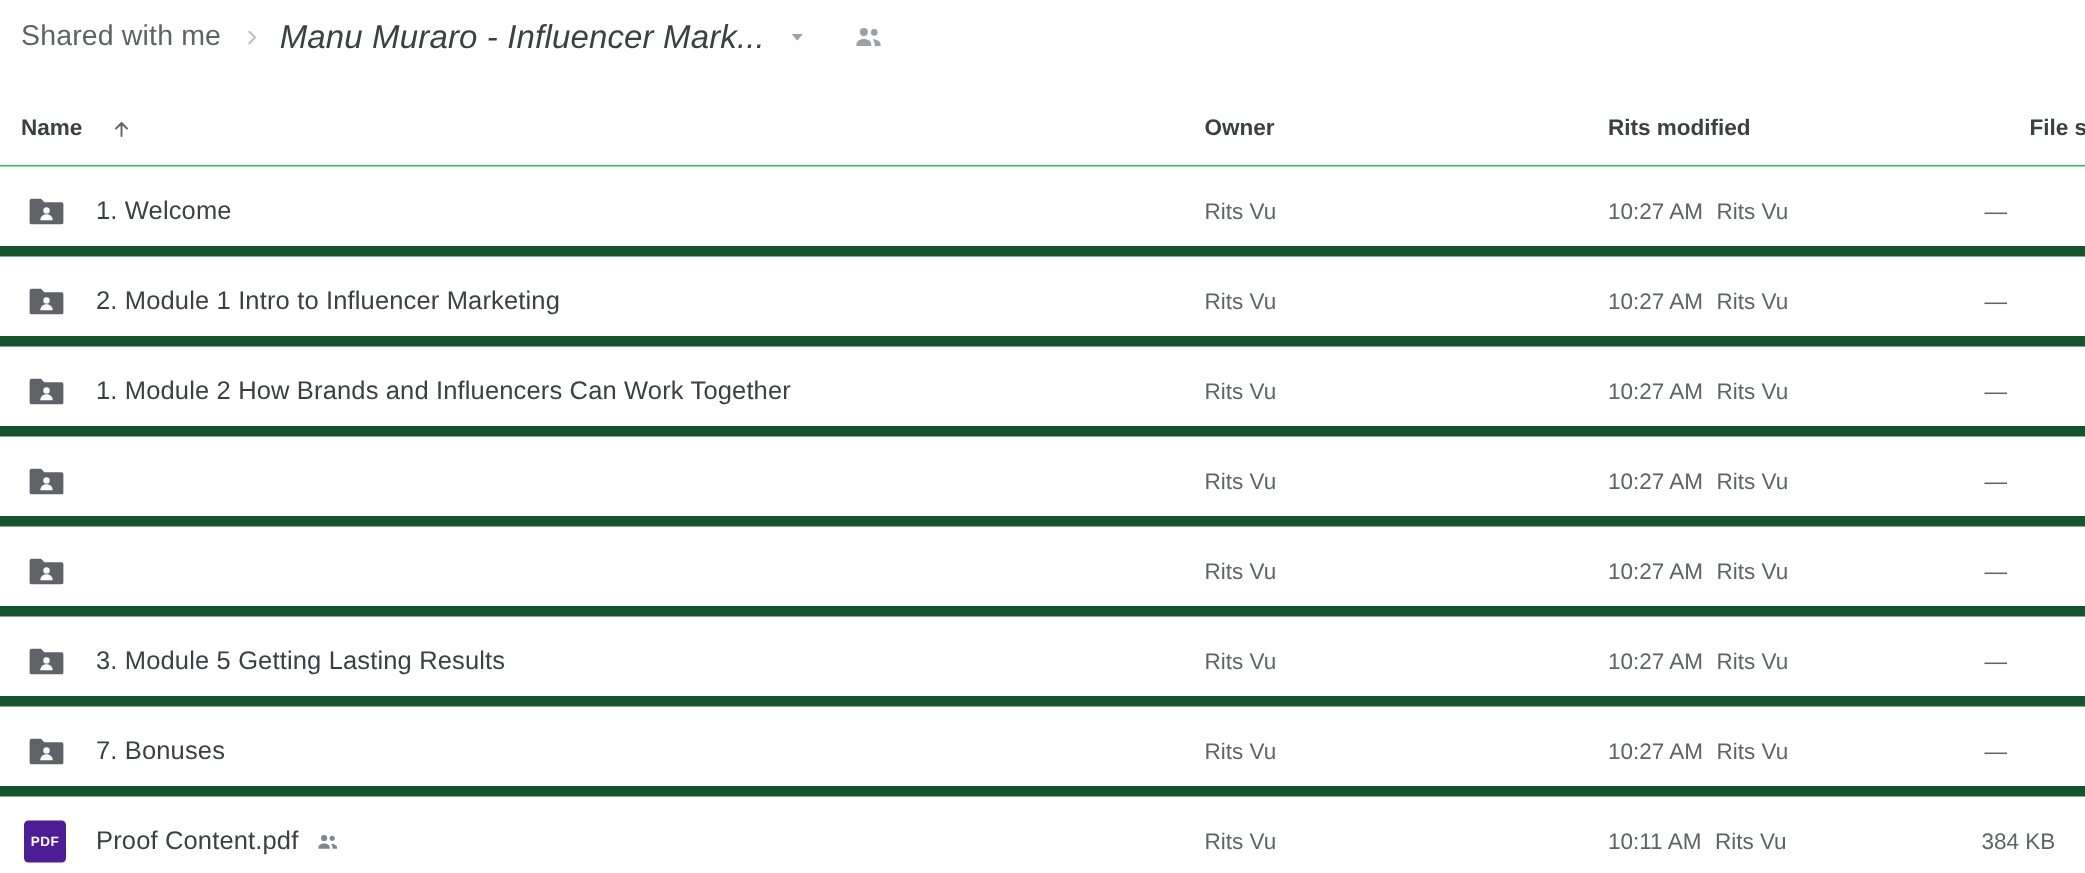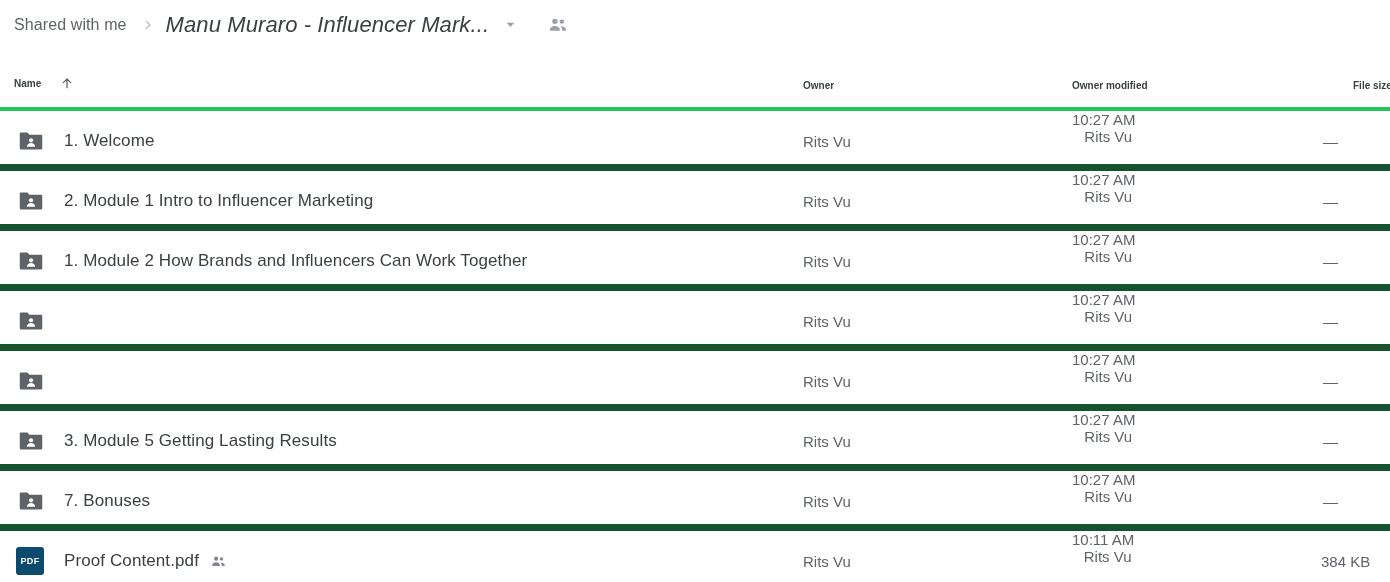--- a/index.html
+++ b/index.html
@@ -16,21 +16,21 @@
 
   
   .breadcrumb-bar {
     height: 49px;
     display: flex;
     align-items: center;
     padding-left: 14px;
     background: #ffffff;
   }
   .crumb-root {
-    font-size: 16px;
+    font-size: 19px;
     color: #5f6368;
     letter-spacing: 0.1px;
     white-space: nowrap;
     cursor: pointer;
   }
   .crumb-sep {
     margin: 0 11px 0 14px;
     display: inline-flex;
     align-items: center;
     color: #bdc1c6;
@@ -52,22 +52,22 @@
   .crumb-people {
     margin-left: 29px;
     display: inline-flex;
     align-items: center;
   }
 
   
   .col-head {
     position: relative;
     height: 62px;
-    border-bottom: 4px solid #22c55e;
-    font-size: 10px;
+    border-bottom: 1px solid #22c55e;
+    font-size: 15px;
     color: #3c4043;
     font-weight: bold;
   }
   .col-head > div {
     position: absolute;
     bottom: 16px;
     white-space: nowrap;
   }
   .ch-name      { left: 14px; display: flex; align-items: center; cursor: pointer; }
   .ch-name .sort-arrow { margin-left: 18px; display: inline-flex; }
@@ -84,32 +84,32 @@
     cursor: pointer;
   }
   .row.last { border-bottom: none; }
 
   .cell { position: absolute; top: 0; height: 60px; display: flex; align-items: center; white-space: nowrap; }
 
   .c-icon { left: 16px; width: 32px; justify-content: flex-start; }
   .c-name { left: 64px; font-size: 17px; color: #3c4043; letter-spacing: 0.1px; }
   .c-name .share-badge { margin-left: 11px; display: inline-flex; align-items: center; }
   .c-owner { left: 803px; font-size: 15px; color: #5f6368; }
-  .c-mod   { left: 1072px; font-size: 15px; color: #5f6368; flex-direction: column; }
+  .c-mod   { left: 1072px; font-size: 15px; color: #5f6368; }
   .c-mod .mod-user { margin-left: 9px; }
   .c-size  { left: 1321px; font-size: 15px; color: #5f6368; }
   .c-size.dash { left: 1323px; }
 
   
   .folder-ico { display: block; }
   
   .pdf-ico {
     width: 28px; height: 28px;
     border-radius: 3px;
-    background: #0c4a6e;
+    background: #4c1d95;
     display: flex; align-items: center; justify-content: center;
     color: #ffffff;
     font-size: 9px;
     font-weight: bold;
     letter-spacing: 0.3px;
     font-family: "Liberation Sans", sans-serif;
   }
 </style>
 </head>
 <body>
@@ -144,21 +144,21 @@
 <div class="col-head">
   <div class="ch-name">
     <span>Name</span>
     <span class="sort-arrow">
       <svg width="16" height="16" viewBox="0 0 24 24" aria-hidden="true">
         <path d="M12 19 L12 6 M12 6 L6.5 11.5 M12 6 L17.5 11.5" fill="none" stroke="#5f6368" stroke-width="1.9" stroke-linecap="round" stroke-linejoin="round"></path>
       </svg>
     </span>
   </div>
   <div class="ch-owner">Owner</div>
-  <div class="ch-modified">Owner modified</div>
+  <div class="ch-modified">Rits modified</div>
   <div class="ch-size">File size</div>
 </div>
 
 <div class="rows" id="rows-container">
     <div class="row">
     <div class="cell c-icon">
         <svg class="folder-ico" width="30" height="30" viewBox="0 0 24 24" aria-hidden="true">
           <path d="M3 6.2a1 1 0 0 1 1-1h5.1l1.7 1.8H20a1 1 0 0 1 1 1v9.8a1 1 0 0 1-1 1H4a1 1 0 0 1-1-1z" fill="#5f6368"></path>
           <circle cx="12" cy="11.4" r="1.7" fill="#ffffff"></circle>
           <path d="M8.7 16.6c0-1.9 1.5-3.1 3.3-3.1s3.3 1.2 3.3 3.1z" fill="#ffffff"></path>

